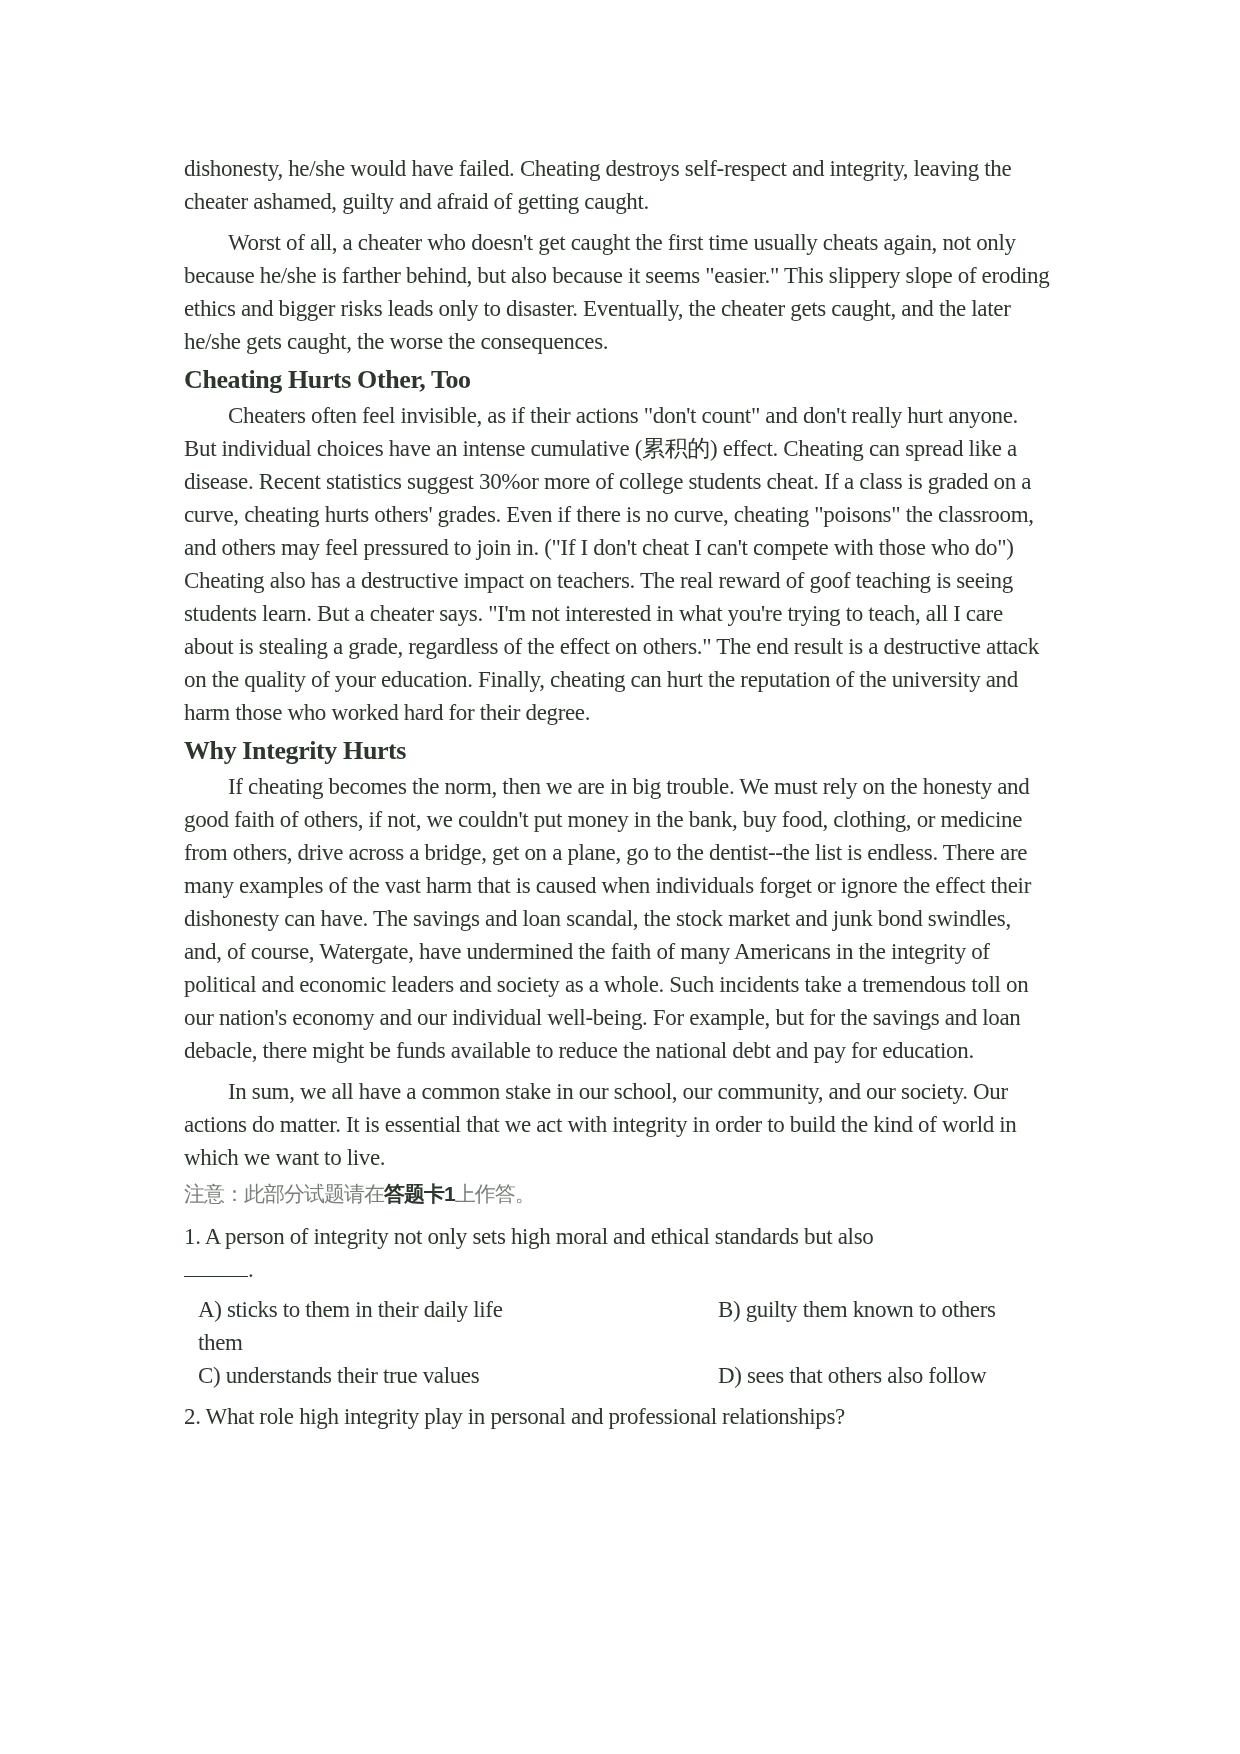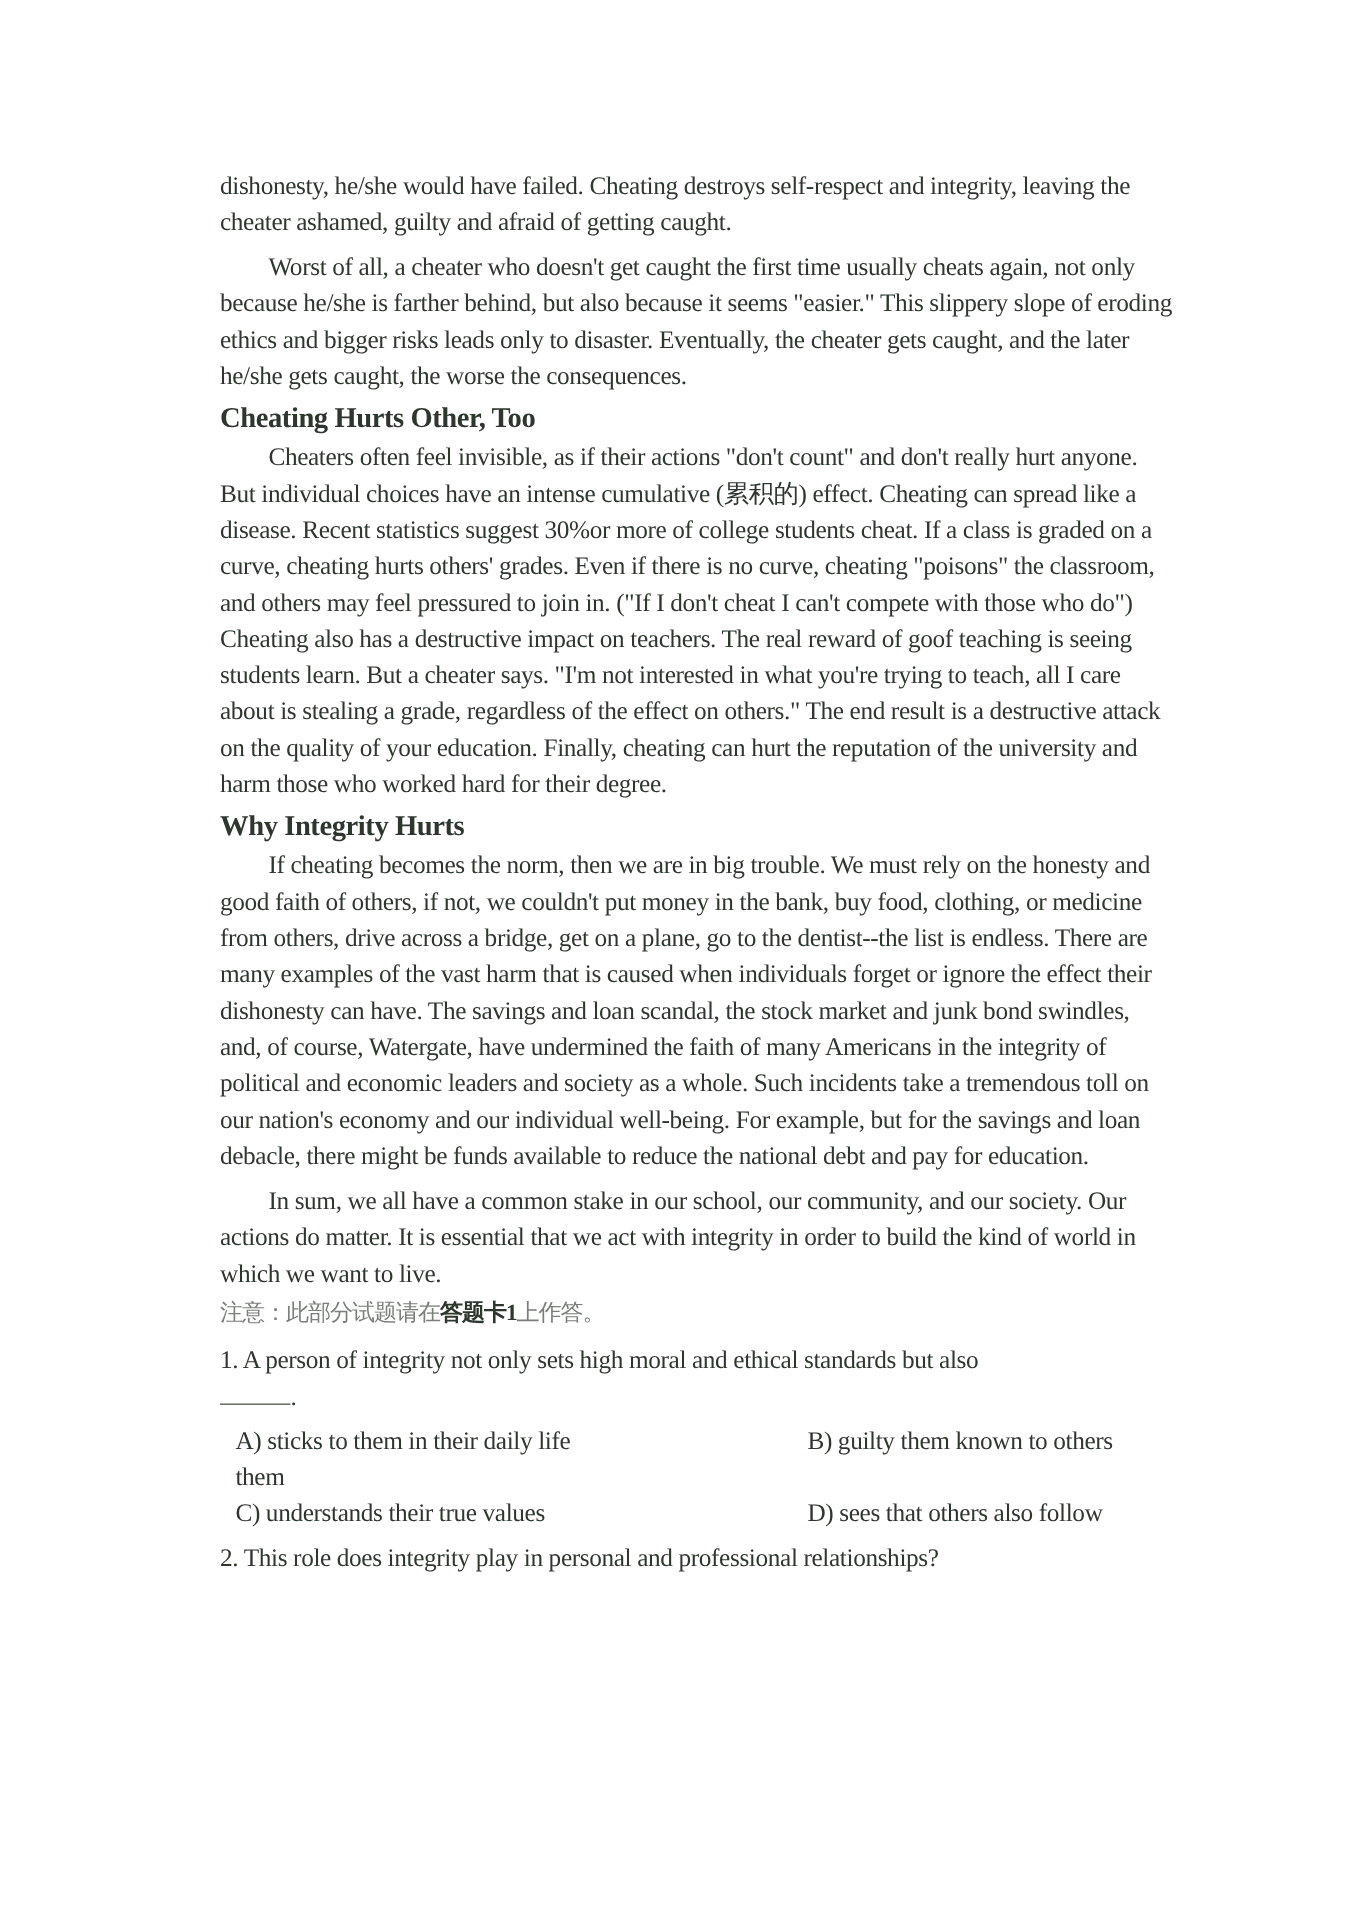--- a/index.html
+++ b/index.html
@@ -1,26 +1,26 @@
 <!DOCTYPE html>
 <html><head>
 <meta charset="utf-8">
 <style>
   html, body { margin: 0; padding: 0; background: #ffffff; }
   body {
     width: 1240px; height: 1754px; position: relative; overflow: hidden;
     font-family: "Liberation Serif", "DejaVu Serif", serif;
     color: #2e372e;
   }
-  .page { position: absolute; left: 200px; top: 152px; width: 866px; }
+  .page { position: absolute; left: 184px; top: 152px; width: 866px; }
   p { margin: 0; font-size: 23px; line-height: 33px; letter-spacing: -0.35px; }
   .para { text-indent: 44px; margin-top: 8px; }
   .para.first { text-indent: 0; margin-top: 0; }
   h3 { margin: 5px 0 3px 0; font-size: 26px; line-height: 33px; font-weight: bold; letter-spacing: -0.4px; }
-  .notice { margin-top: 3px; font-size: 21px; line-height: 33px; color: #7a7f7a; font-family: Liberation Serif, serif; letter-spacing: -1px; }
+  .notice { margin-top: 3px; font-size: 21px; line-height: 33px; color: #7a7f7a; font-family: Liberation Sans, sans-serif; letter-spacing: -1px; }
   .notice b { color: #2e372e; }
   .q { margin-top: 10px; }
   .blank { display: inline-block; width: 64px; border-bottom: 1.5px solid #2e372e; height: 20px; vertical-align: baseline; }
   .options { margin-top: 7px; padding-left: 14px; position: relative; }
   .opt-row { display: flex; font-size: 23px; line-height: 33px; letter-spacing: -0.35px; }
   .opt-row .left { width: 520px; }
   .opt-row .right { flex: 1; }
   .q2 { margin-top: 8px; }
 </style>
 </head>
@@ -61,16 +61,16 @@
       <div class="opt-row">
         <span class="left">C) understands their true values</span>
         <span class="right">D) sees that others also follow</span>
       </div>
     </div>
   </div>
 
   <div class="question q2">
     <p>
       <span>2.</span>
-      <span>This role does integrity play in personal and professional relationships?</span>
+      <span>What role high integrity play in personal and professional relationships?</span>
     </p>
   </div>
 </div>
 
 </body></html>

